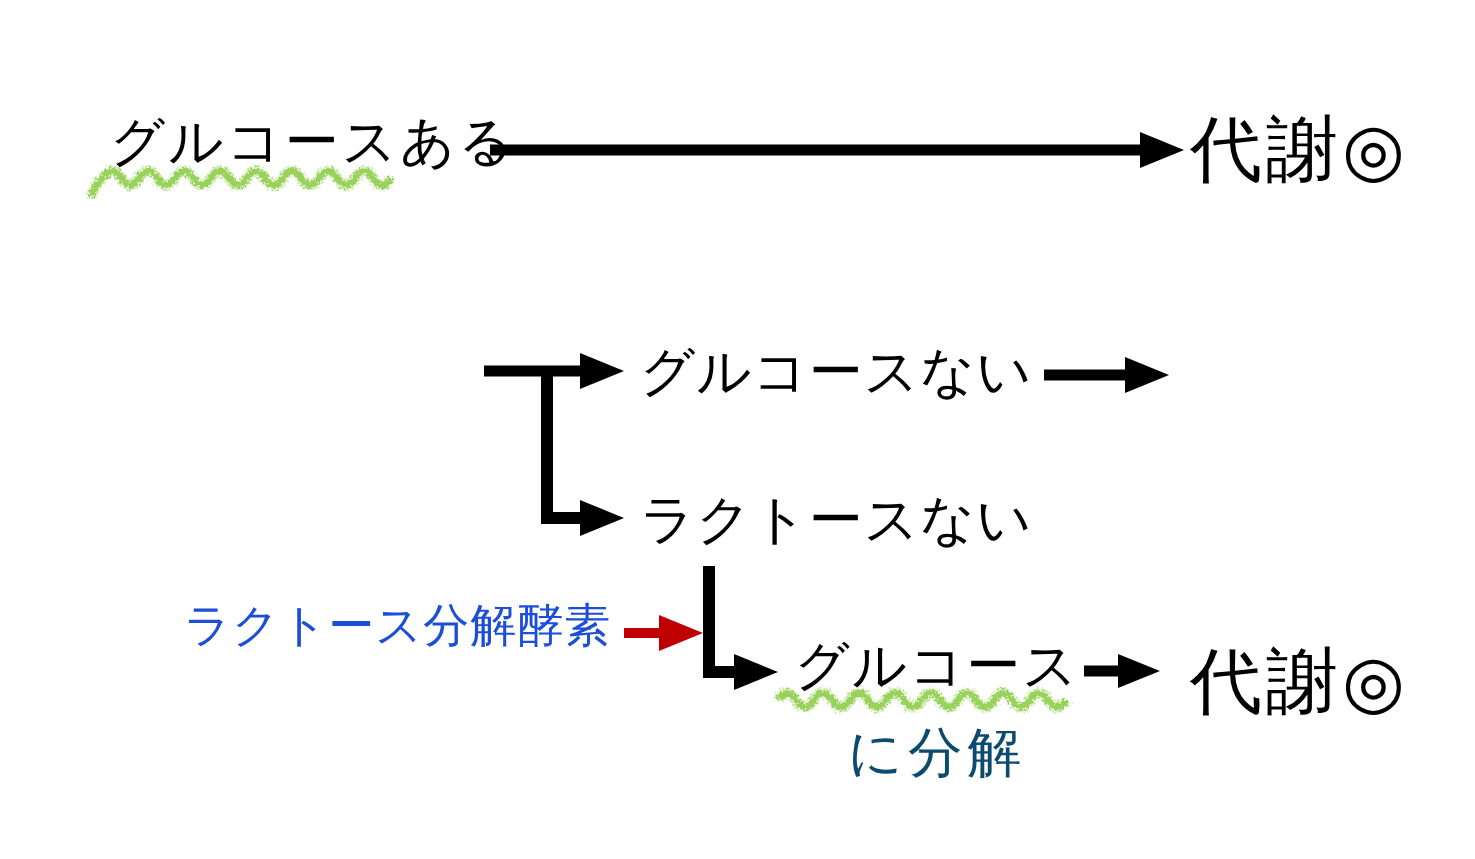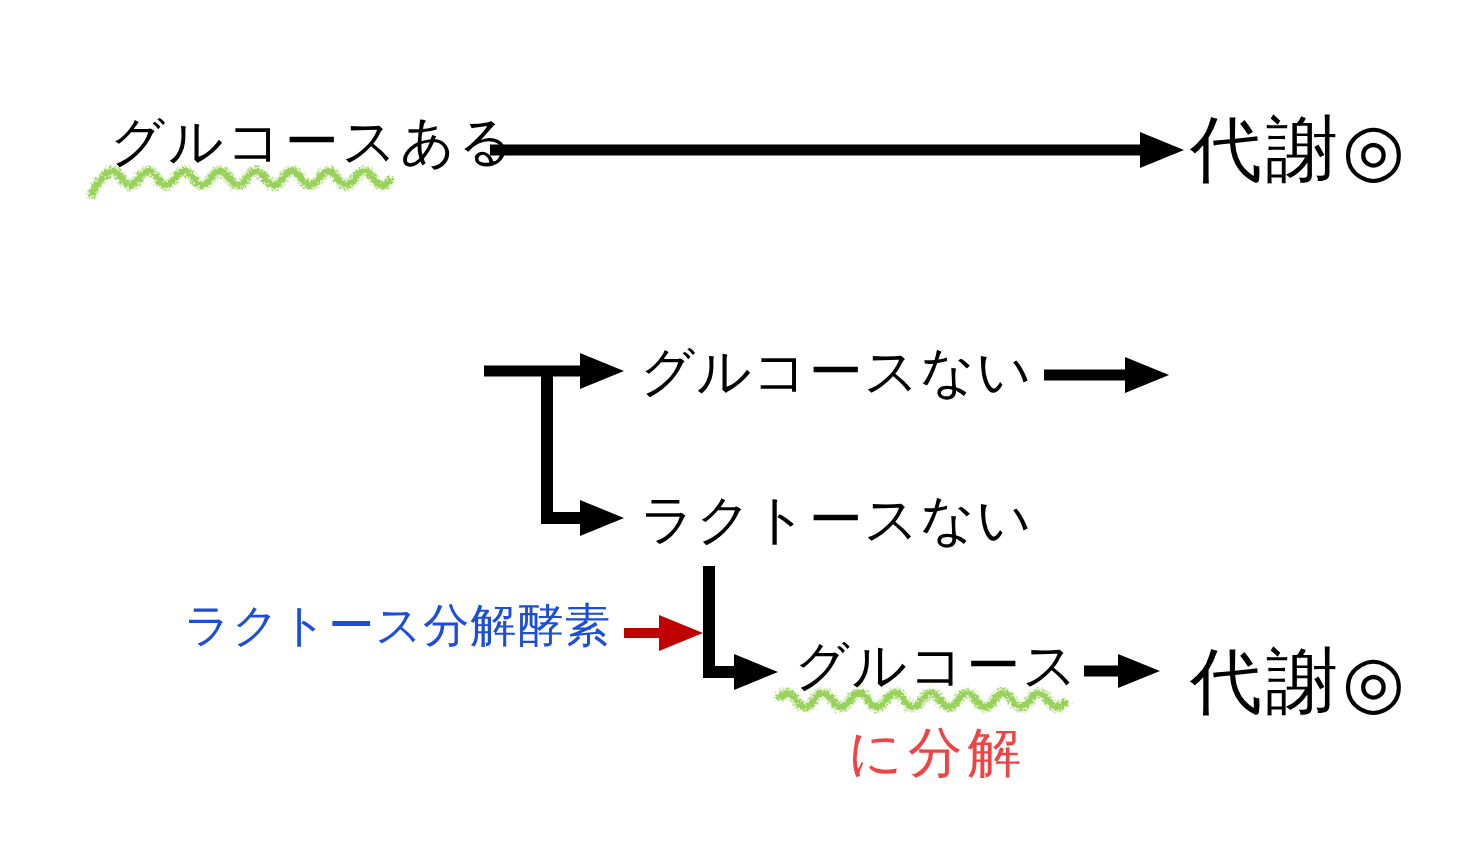--- a/index.html
+++ b/index.html
@@ -39,21 +39,21 @@
     position: absolute;
     left: 770px;
     top: 630px;
     width: 290px;
     display: flex;
     flex-direction: column;
     align-items: center;
     justify-content: flex-end;
   }
   #breakdown-line1 { font-size: 54px; letter-spacing: 2px; color:#000; white-space: nowrap; font-weight:500; }
-  #breakdown-line2 { font-size: 54px; letter-spacing: 5px; color:#ef4444; white-space: nowrap; font-weight:500; margin-top: 14px; }
+  #breakdown-line2 { font-size: 54px; letter-spacing: 5px; color:#0c4a6e; white-space: nowrap; font-weight:500; margin-top: 14px; }
   #lbl-metabolism-bottom { left: 1168px; top: 642px; }
   #shape-layer {
     position: absolute;
     left: 0;
     top: 0;
     width: 1475px;
     height: 859px;
     pointer-events: none;
   }
 </style>

